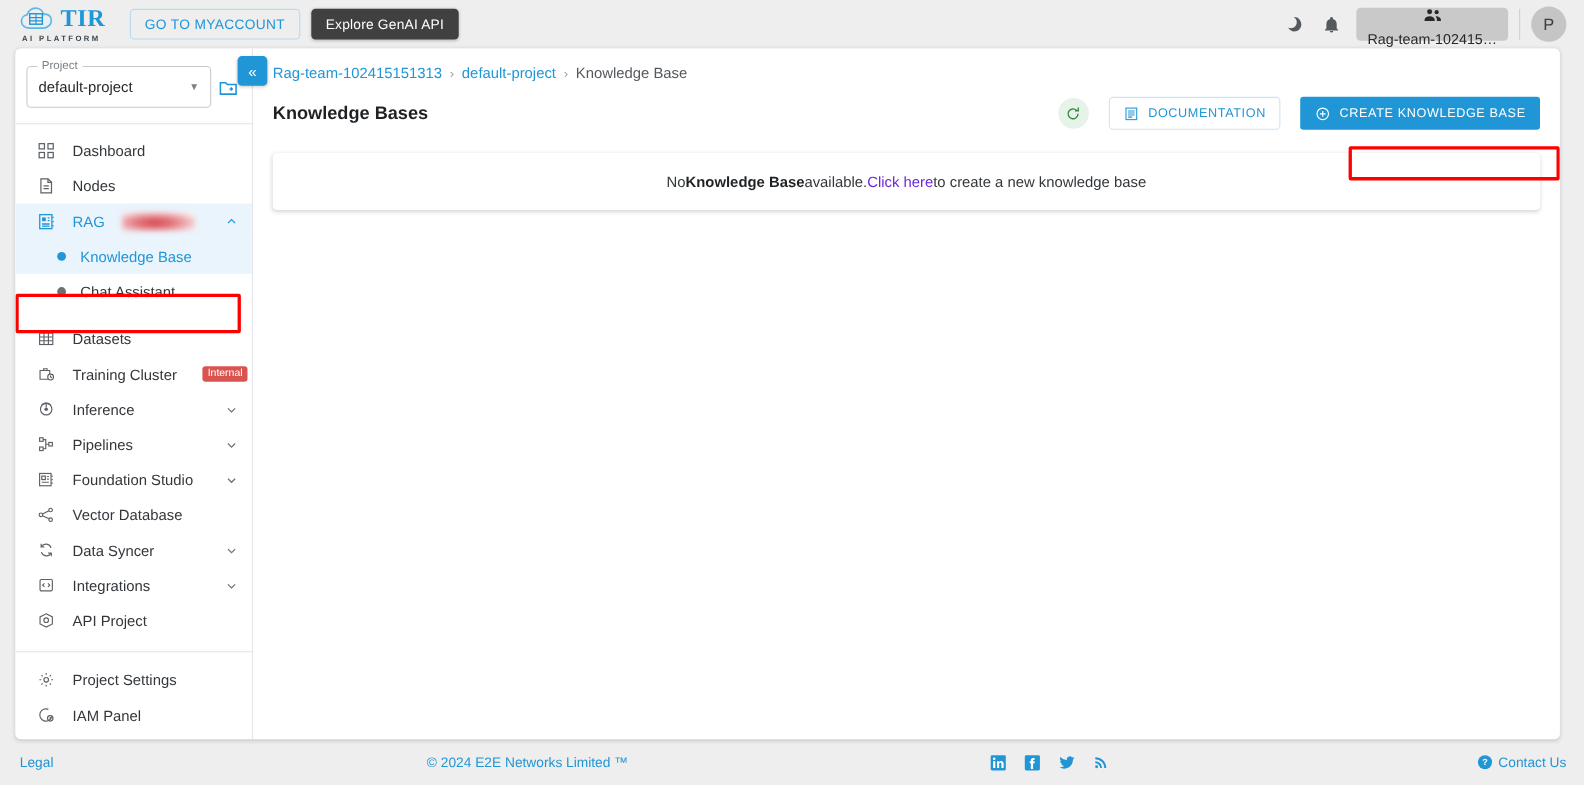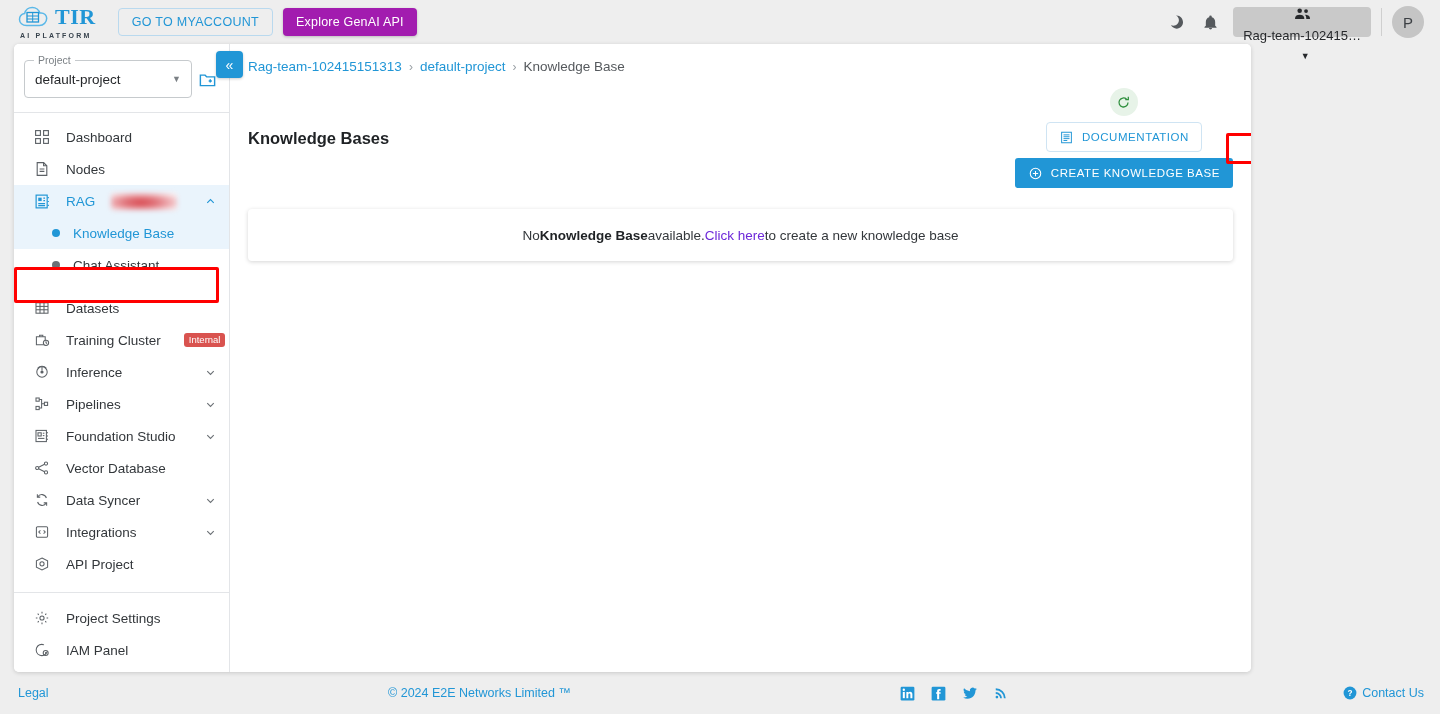--- a/index.html
+++ b/index.html
@@ -31,21 +31,21 @@
   }
   .btn-myaccount {
     margin-left: 22px; height: 28px; padding: 0 13px;
     border: 1px solid #b9d9ee; border-radius: 4px; background: transparent;
     color: #2196d6; font-size: 12.5px; font-weight: 400; letter-spacing: .3px;
     display: flex; align-items: center; cursor: pointer;
     font-family: "Liberation Sans", sans-serif;
   }
   .btn-genai {
     margin-left: 10px; height: 28px; padding: 0 13px;
-    border: none; border-radius: 4px; background: #a21caf;
+    border: none; border-radius: 4px; background: #404040;
     color: #ffffff; font-size: 12.5px; letter-spacing: .2px;
     display: flex; align-items: center; cursor: pointer;
     box-shadow: 0 1px 3px rgba(0,0,0,.22);
     font-family: "Liberation Sans", sans-serif;
   }
   .topbar-right {
     margin-left: auto; display: flex; align-items: center; gap: 0; padding-right: 16px;
   }
   .icon-btn {
     width: 34px; height: 34px; display: flex; align-items: center; justify-content: center;
@@ -58,21 +58,21 @@
   }
   .divider-v { width: 1px; height: 28px; background: #cfcfcf; margin: 0 10px; }
   .avatar {
     width: 32px; height: 32px; border-radius: 50%; background: #c5c5c5;
     display: flex; align-items: center; justify-content: center;
     color: #3b3f43; font-size: 15px; cursor: pointer;
   }
 
   
   .shell {
-    position: absolute; left: 14px; top: 44px; width: 1237px; height: 628px;
+    position: absolute; left: 14px; top: 44px; width: 1404px; height: 628px;
     background: #ffffff; border-radius: 5px;
     box-shadow: 0 1px 4px rgba(0,0,0,.16);
     overflow: hidden;
   }
 
   
   .sidebar {
     position: absolute; left: 0; top: 0; width: 216px; height: 628px;
     background: #ffffff; border-right: 1px solid #e3e5e8;
     display: flex; flex-direction: column;
@@ -147,21 +147,21 @@
     font-size: 13.5px;
   }
   .crumb-link { color: #2196d6; cursor: pointer; }
   .crumb-sep { color: #9aa0a5; font-size: 12px; }
   .crumb-current { color: #55595d; }
 
   .page-head {
     display: flex; align-items: center; padding: 14px 18px 0 18px;
   }
   .page-title { font-size: 16.5px; font-weight: 700; color: #1f2225; }
-  .head-actions { margin-left: auto; display: flex; align-items: center; gap: 6px; flex-direction: column; }
+  .head-actions { margin-left: auto; display: flex; align-items: center; gap: 18px; }
   .refresh-btn {
     width: 28px; height: 28px; border-radius: 50%; background: #e7f3e8;
     display: flex; align-items: center; justify-content: center;
     color: #2f8f3e; cursor: pointer;
   }
   .btn-doc {
     height: 30px; padding: 0 12px; border: 1px solid #cfe4f3; border-radius: 4px;
     background: #fff; color: #2196d6; font-size: 11.5px; letter-spacing: .55px;
     display: flex; align-items: center; gap: 8px; cursor: pointer;
     font-family: "Liberation Sans", sans-serif;

